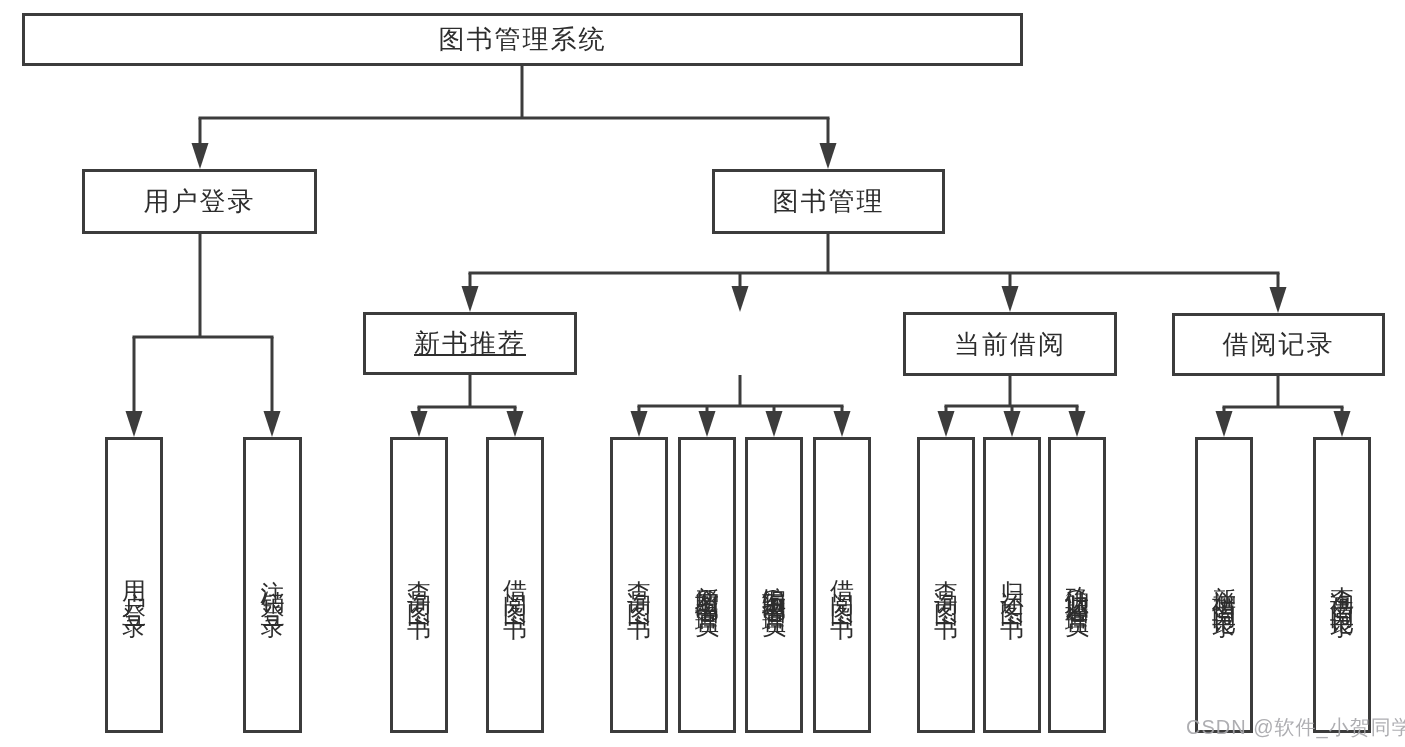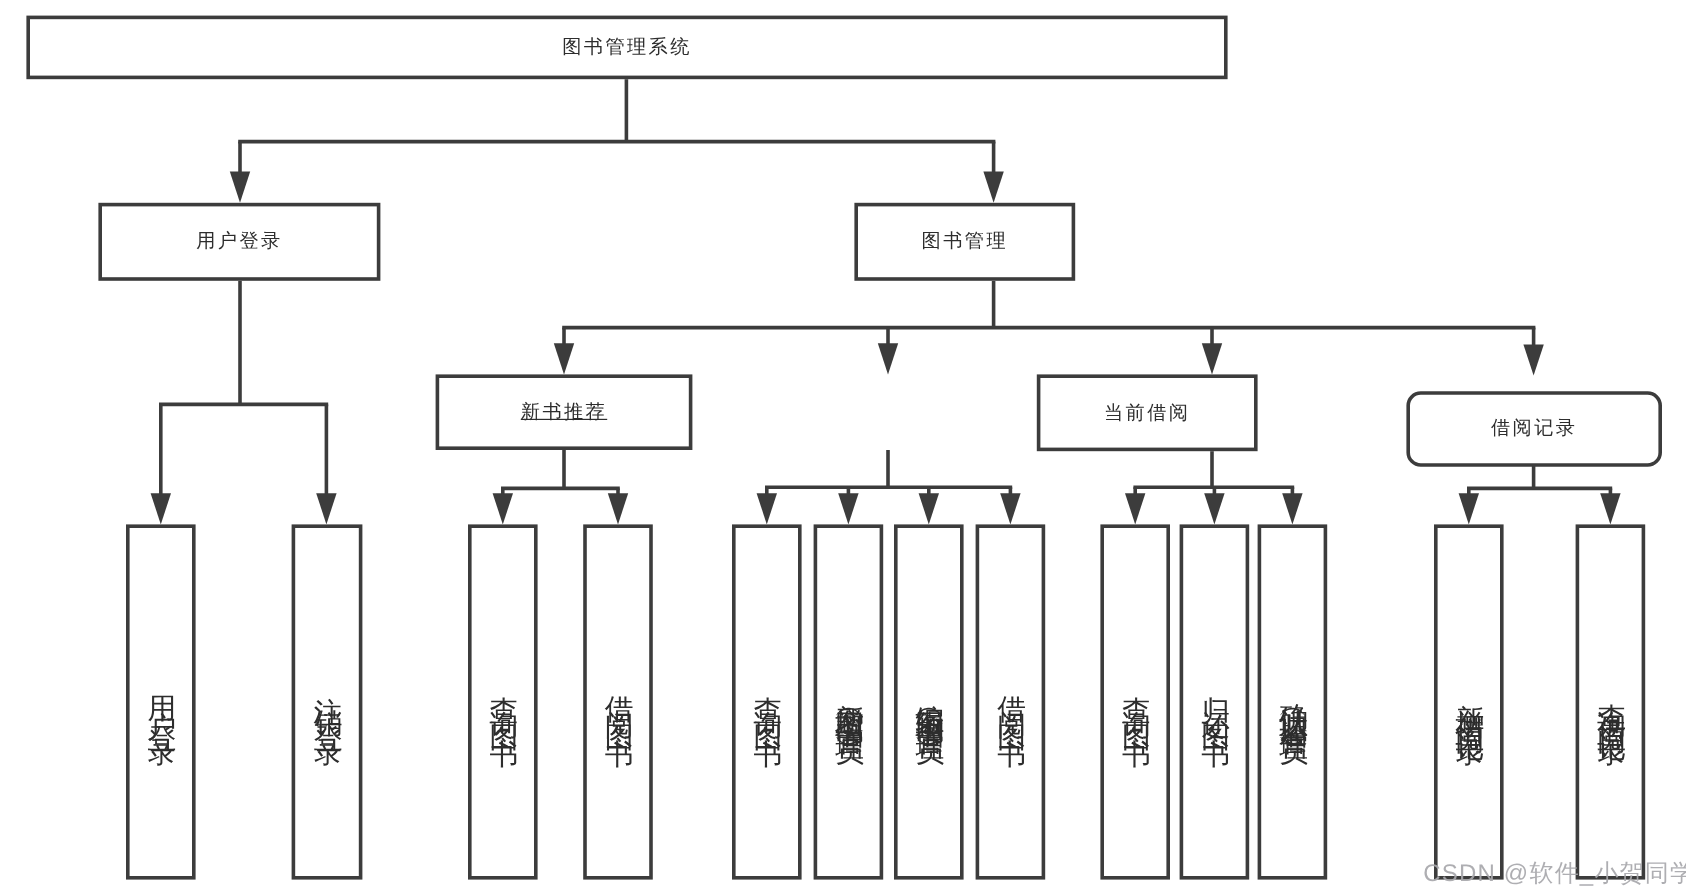--- a/index.html
+++ b/index.html
@@ -28,21 +28,21 @@
     box-sizing: border-box;
     background: #ffffff;
     border: 3px solid #3c3c3c;
     color: #2d2d2d;
     display: flex;
     align-items: center;
     justify-content: center;
     z-index: 2;
   }
   .node.h {
-    font-size: 16px;
+    font-size: 26px;
     letter-spacing: 2px;
     white-space: nowrap;
   }
   .node.v {
     writing-mode: vertical-rl;
     font-size: 24px;
     line-height: 1;
   }
   .node.v4 { letter-spacing: 12px; }
   .node.v6 { letter-spacing: 6px; }
@@ -149,25 +149,25 @@
     </g>
     <g fill="#3c3c3c" stroke="none">
       <polygon points="1215.5,411 1232.5,411 1224,437"></polygon>
       <polygon points="1333.5,411 1350.5,411 1342,437"></polygon>
     </g>
   </svg>
 
   <div class="node h" style="left:22px; top:13px; width:1001px; height:53px;">图书管理系统</div>
 
   <div class="node h" style="left:82px; top:169px; width:235px; height:65px;">用户登录</div>
-  <div class="node h" style="left:712px; top:169px; width:184px; height:65px;">图书管理</div>
+  <div class="node h" style="left:712px; top:169px; width:233px; height:65px;">图书管理</div>
 
   <div class="node h" style="left:363px; top:312px; width:214px; height:63px;text-decoration:underline;">新书推荐</div>
-  <div class="node h" style="left:864px; top:312px; width:184px; height:64px;">当前借阅</div>
-  <div class="node h" style="left:1172px; top:326px; width:213px; height:63px;border-radius:12px;">借阅记录</div>
+  <div class="node h" style="left:903px; top:312px; width:214px; height:64px;">当前借阅</div>
+  <div class="node h" style="left:1172px; top:313px; width:213px; height:63px;">借阅记录</div>
 
   <div class="node v v4" style="left:105px; top:437px; width:58px; height:296px;">用户登录</div>
   <div class="node v v4" style="left:243px; top:437px; width:59px; height:296px;">注销登录</div>
 
   <div class="node v v4" style="left:390px; top:437px; width:58px; height:296px;">查询图书</div>
   <div class="node v v4" style="left:486px; top:437px; width:58px; height:296px;">借阅图书</div>
 
   <div class="node v v4" style="left:610px; top:437px; width:58px; height:296px;">查询图书</div>
   <div class="node v v9" style="left:678px; top:437px; width:58px; height:296px;">新增图书（管理员）</div>
   <div class="node v v9" style="left:745px; top:437px; width:58px; height:296px;">编辑图书（管理员）</div>

